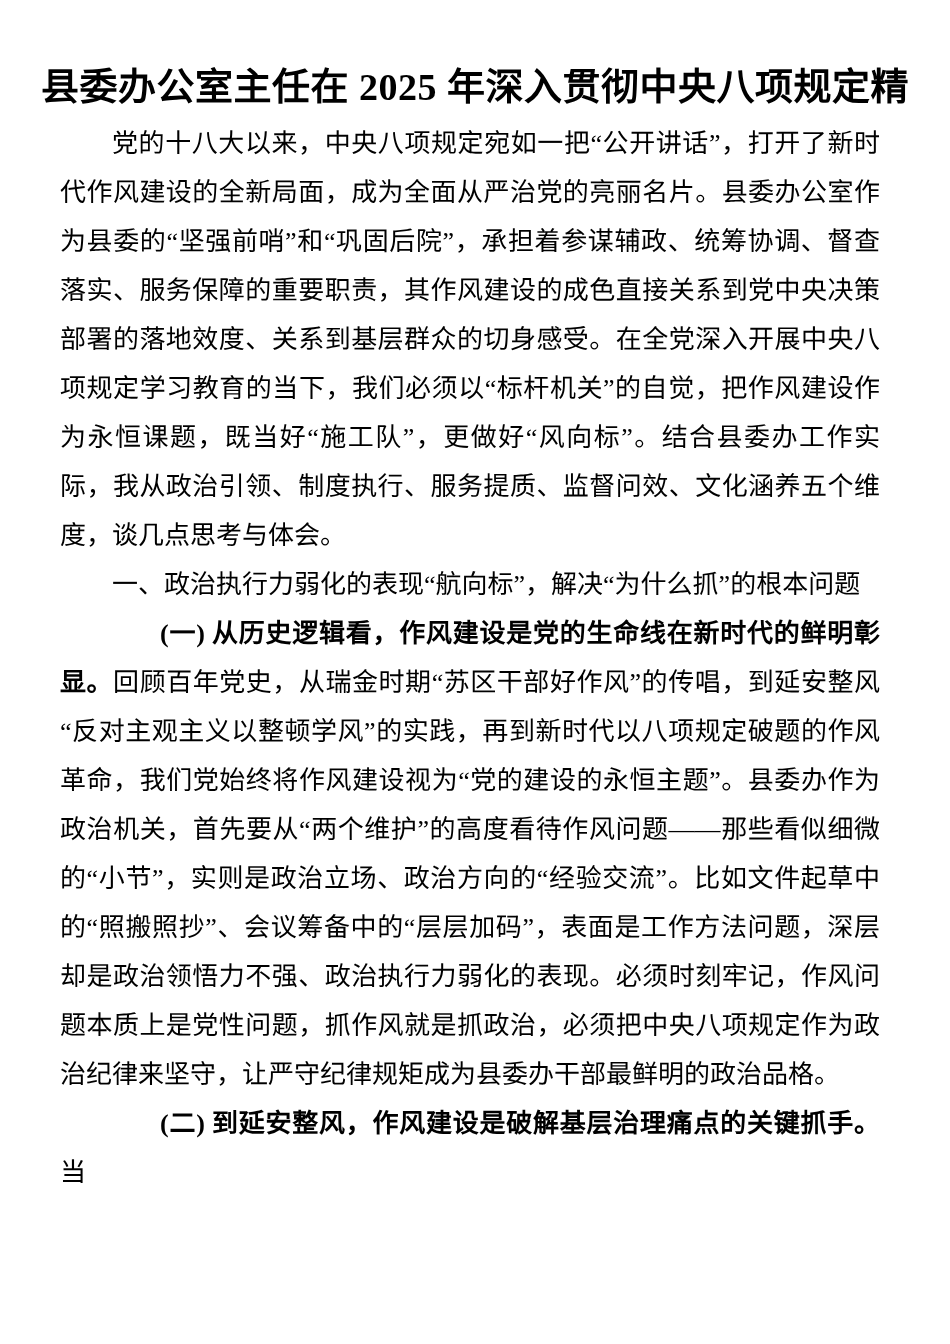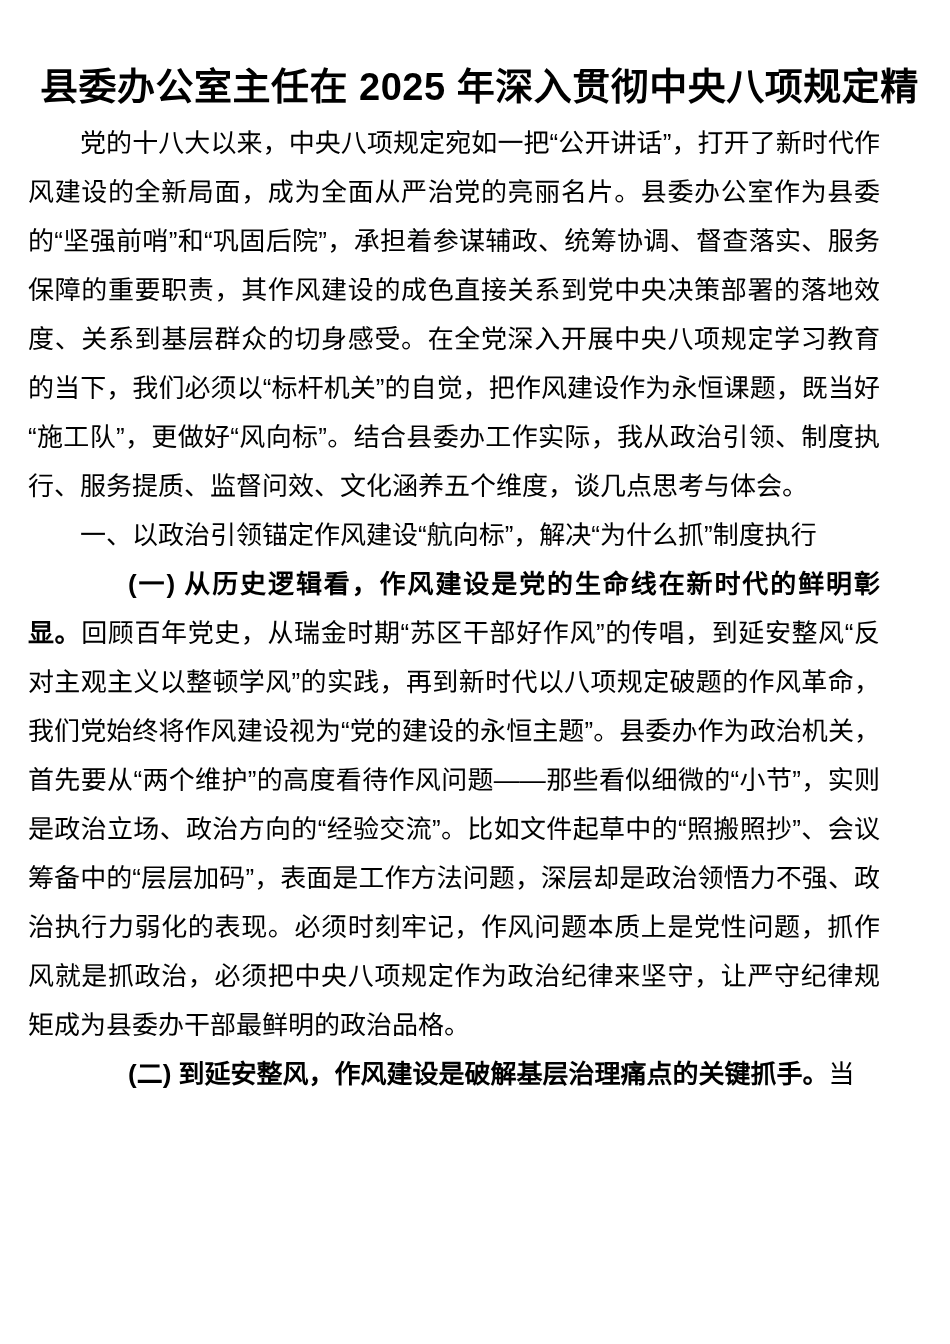--- a/index.html
+++ b/index.html
@@ -7,35 +7,35 @@
     padding: 0;
     background: #ffffff;
   }
   .page {
     position: relative;
     width: 950px;
     height: 1305px;
     background: #ffffff;
     overflow: hidden;
     color: #000000;
-    font-family: Liberation Sans, sans-serif;
+    font-family: Liberation Serif, serif;
   }
   .doc-title {
     margin: 64px 40px 8px 40px;
     font-size: 38px;
     line-height: 47px;
     font-weight: 700;
     text-align: center;
     letter-spacing: 0.5px;
   }
   .title-line {
     white-space: nowrap;
   }
   .doc-body {
-    padding: 0 70px 0 28px;
+    padding: 0 70px 0 60px;
   }
   .para {
     margin: 0;
     font-size: 26px;
     line-height: 49px;
     text-align: justify;
     text-justify: inter-ideograph;
     text-indent: 52px;
     font-weight: 400;
     word-break: break-all;
@@ -50,17 +50,17 @@
 </style>
 </head>
 <body>
 
 <div class="page">
   <h1 class="doc-title">
       <div class="title-line">县委办公室主任在 2025 年深入贯彻中央八项规定精</div>
     </h1>
   <div class="doc-body">
       <p class="para"><span class="run">党的十八大以来，中央八项规定宛如一把“公开讲话”，打开了新时代作风建设的全新局面，成为全面从严治党的亮丽名片。县委办公室作为县委的“坚强前哨”和“巩固后院”，承担着参谋辅政、统筹协调、督查落实、服务保障的重要职责，其作风建设的成色直接关系到党中央决策部署的落地效度、关系到基层群众的切身感受。在全党深入开展中央八项规定学习教育的当下，我们必须以“标杆机关”的自觉，把作风建设作为永恒课题，既当好“施工队”，更做好“风向标”。结合县委办工作实际，我从政治引领、制度执行、服务提质、监督问效、文化涵养五个维度，谈几点思考与体会。</span></p>
-      <p class="para heading1"><span class="run">一、以政治引领锚定作风建设“航向标”，解决“为什么抓”制度执行</span></p>
+      <p class="para heading1"><span class="run">一、政治执行力弱化的表现“航向标”，解决“为什么抓”的根本问题</span></p>
       <p class="para"><span class="run bold">(一) 从历史逻辑看，作风建设是党的生命线在新时代的鲜明彰显。</span><span class="run">回顾百年党史，从瑞金时期“苏区干部好作风”的传唱，到延安整风“反对主观主义以整顿学风”的实践，再到新时代以八项规定破题的作风革命，我们党始终将作风建设视为“党的建设的永恒主题”。县委办作为政治机关，首先要从“两个维护”的高度看待作风问题——那些看似细微的“小节”，实则是政治立场、政治方向的“经验交流”。比如文件起草中的“照搬照抄”、会议筹备中的“层层加码”，表面是工作方法问题，深层却是政治领悟力不强、政治执行力弱化的表现。必须时刻牢记，作风问题本质上是党性问题，抓作风就是抓政治，必须把中央八项规定作为政治纪律来坚守，让严守纪律规矩成为县委办干部最鲜明的政治品格。</span></p>
       <p class="para"><span class="run bold">(二) 到延安整风，作风建设是破解基层治理痛点的关键抓手。</span><span class="run">当</span></p>
     </div>
 </div>
 
 </body></html>

